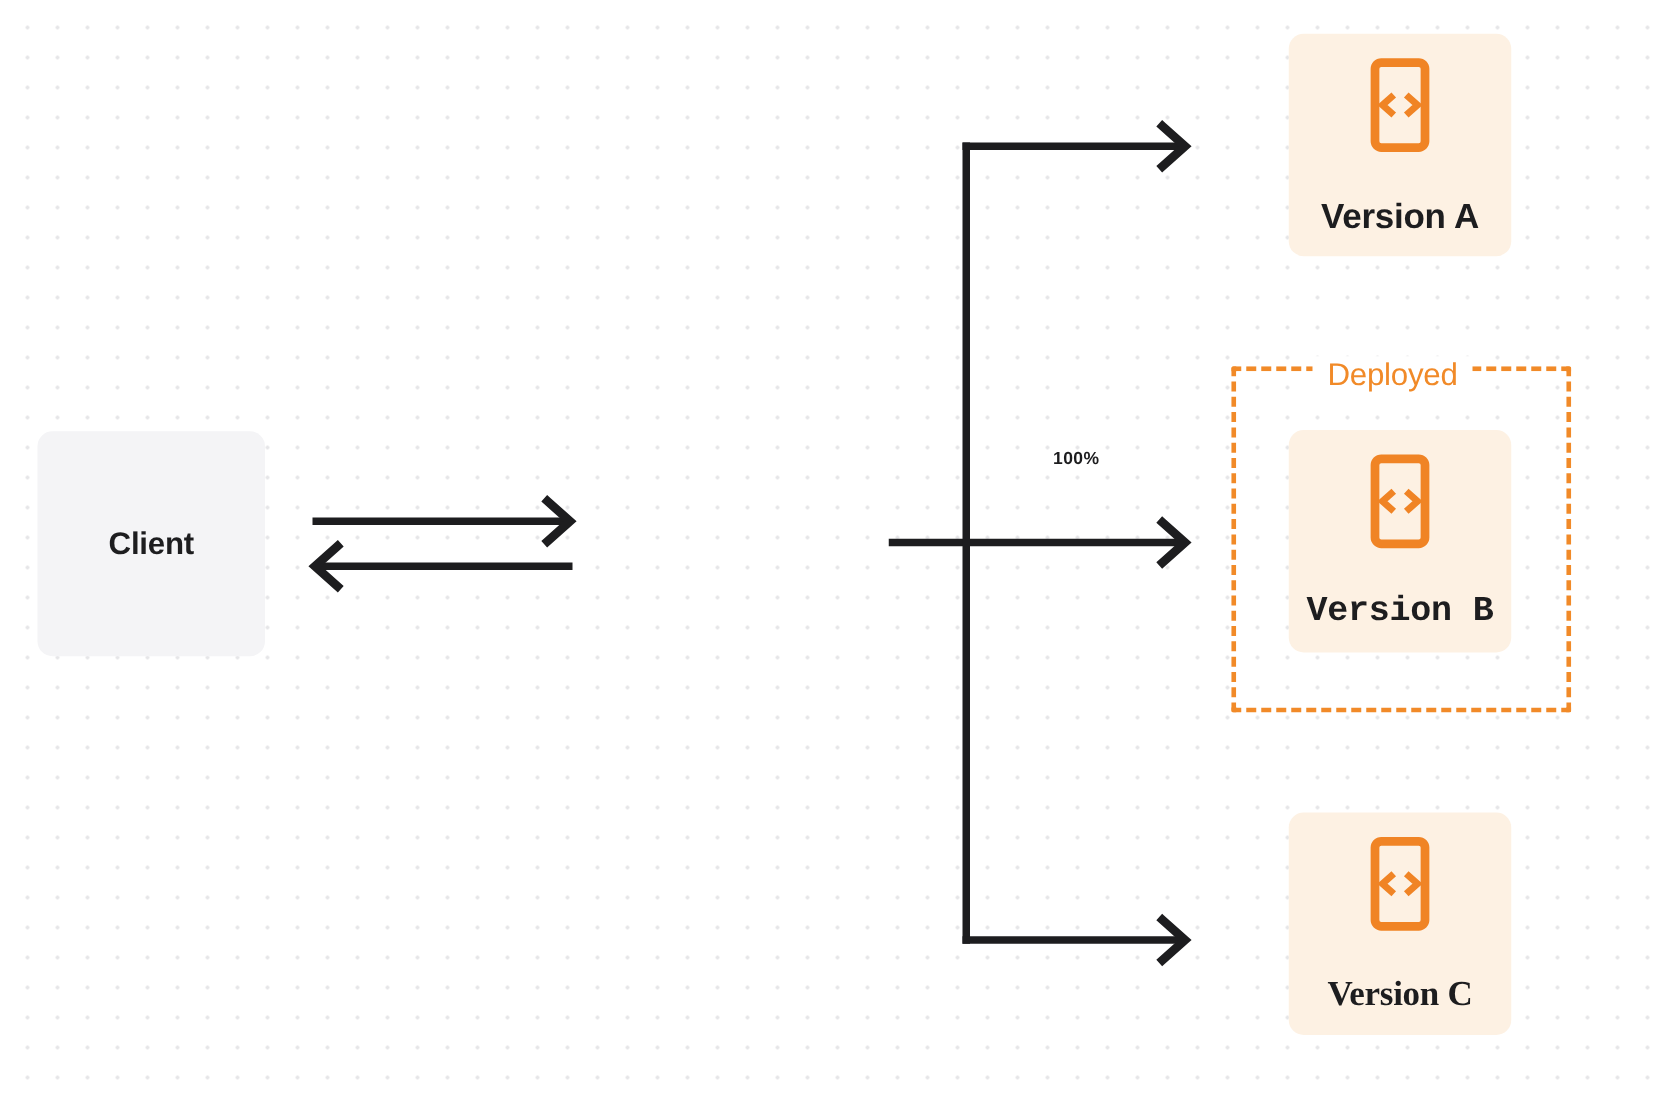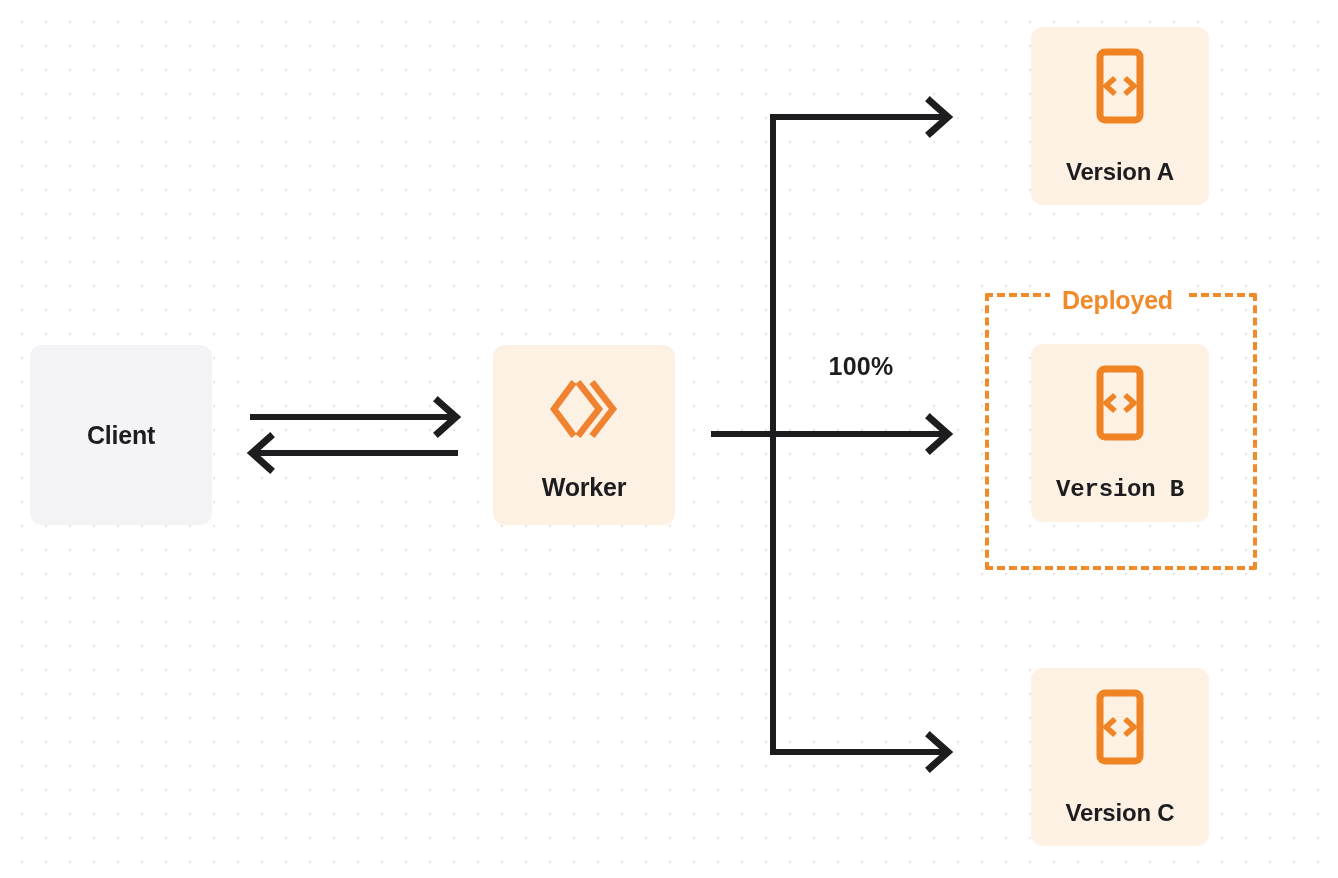--- a/index.html
+++ b/index.html
@@ -62,23 +62,23 @@
   }
   
   .version-node {
     left: 1031px;
     width: 178px;
     height: 178px;
     background: #fdf1e3;
   }
   #version-a-node { top: 27px; }
   #version-b-node { top: 344px; font-family: Liberation Mono, monospace; }
-  #version-c-node { top: 668px; }
+  #version-c-node { top: 650px; font-family: Liberation Serif, serif; }
   .version-node .node-label {
-    font-size: 24px;
+    font-size: 28px;
     margin-top: 28px;
   }
   
   #deployed-frame {
     position: absolute;
     left: 985px;
     top: 293px;
     width: 272px;
     height: 277px;
     box-sizing: border-box;
@@ -86,34 +86,34 @@
     border-radius: 2px;
   }
   #deployed-label {
     position: absolute;
     left: 1050px;
     top: 285px;
     padding: 0 12px;
     background: #ffffff;
     color: #f18a28;
     font-size: 25px;
-    font-weight: bold;
+    font-weight: normal;
     line-height: 30px;
     letter-spacing: -0.2px;
     white-space: nowrap;
   }
   
   #traffic-label {
     position: absolute;
     left: 786px;
     top: 350px;
     width: 150px;
     text-align: center;
     color: #1d1d1f;
-    font-size: 25px;
+    font-size: 14px;
     font-weight: bold;
     line-height: 33px;
     letter-spacing: 0.3px;
   }
   svg.overlay {
     position: absolute;
     left: 0;
     top: 0;
     width: 1338px;
     height: 878px;
@@ -155,32 +155,20 @@
     <polyline class="head" points="930,101 948,117 930,133"></polyline>
 
     <line class="conn" x1="770" y1="752" x2="944" y2="752"></line>
     <polyline class="head" points="930,736 948,752 930,768"></polyline>
   </svg>
 
   <div class="node" id="client-node">
     <span class="node-label">Client</span>
   </div>
 
-  <div class="node" id="worker-node">
-    <span>
-      <svg width="80" height="80" viewBox="0 0 80 80" aria-hidden="true">
-        <g fill="none" stroke="#ef8331" stroke-width="6.5" stroke-linecap="butt" stroke-linejoin="miter">
-          <polyline points="30,13 10,40 30,67"></polyline>
-          <polyline points="34,13 55,40 34,67"></polyline>
-          <polyline points="48,13 69,40 48,67"></polyline>
-        </g>
-      </svg>
-    </span>
-    <span class="node-label">Worker</span>
-  </div>
 
   <div class="node version-node" id="version-a-node">
     <span>
       <svg width="62" height="80" viewBox="0 0 62 80" aria-hidden="true">
         <rect x="11" y="6" width="40" height="68" rx="5" ry="5" fill="none" stroke="#f08425" stroke-width="7"></rect>
         <polyline points="26,32 17,40 26,48" fill="none" stroke="#f08425" stroke-width="5.5" stroke-linecap="butt" stroke-linejoin="miter"></polyline>
         <polyline points="36,32 45,40 36,48" fill="none" stroke="#f08425" stroke-width="5.5" stroke-linecap="butt" stroke-linejoin="miter"></polyline>
       </svg>
     </span>
     <span class="node-label">Version A</span>

